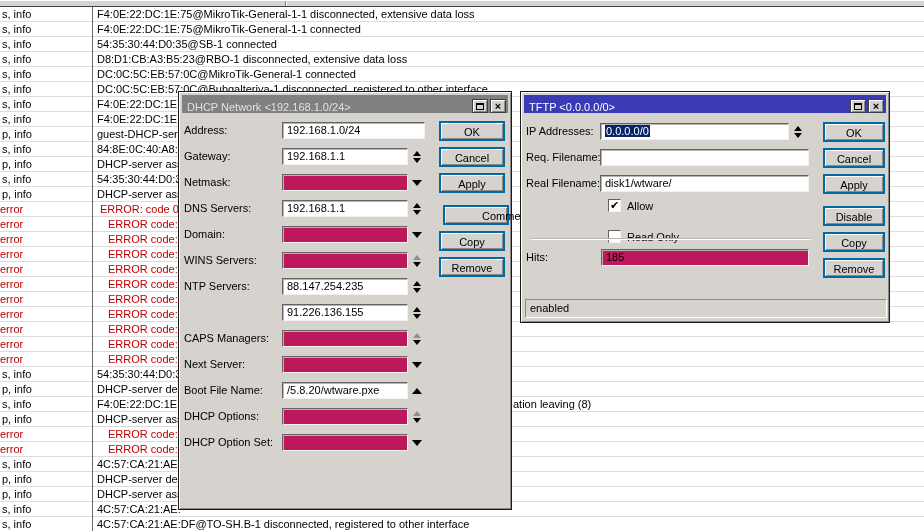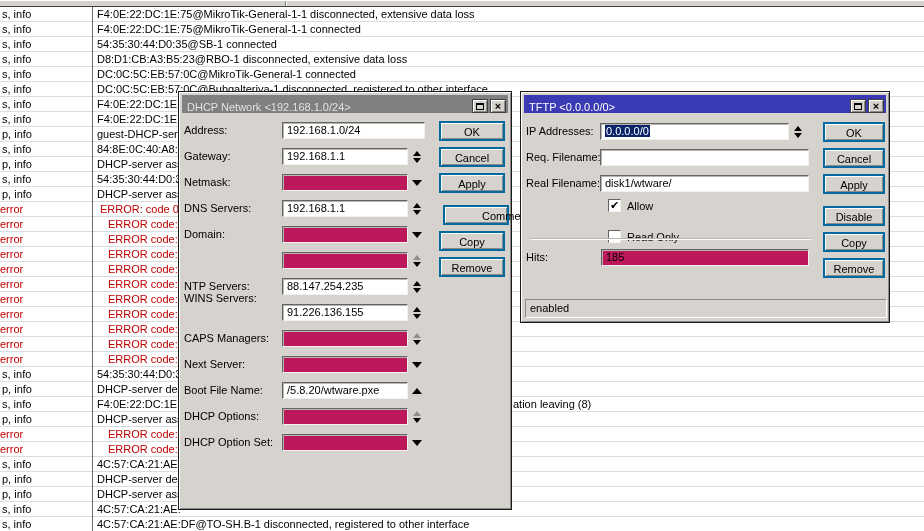--- a/index.html
+++ b/index.html
@@ -249,21 +249,21 @@
         <div class="dlg-input" style="left: 103px; top: 108px; width: 126px;">192.168.1.1</div>
         <div class="ctrl" style="left: 231px; top: 108px;">
           <div class="tri-up"></div>
           <div class="tri-down"></div>
         </div>
         <div class="dlg-label" style="left: 5px; top: 134px;">Domain:</div>
         <div class="dlg-input disabled" style="left: 103px; top: 134px; width: 126px;"></div>
         <div class="ctrl" style="left: 231px; top: 134px;">
           <div class="tri-big-down"></div>
         </div>
-        <div class="dlg-label" style="left: 5px; top: 160px; margin-top: 38px;">WINS Servers:</div>
+        <div class="dlg-label" style="left: 5px; top: 160px;">WINS Servers:</div>
         <div class="dlg-input disabled" style="left: 103px; top: 160px; width: 126px;"></div>
         <div class="ctrl" style="left: 231px; top: 160px;">
           <div class="tri-up tri-gray"></div>
           <div class="tri-down"></div>
         </div>
         <div class="dlg-label" style="left: 5px; top: 186px;">NTP Servers:</div>
         <div class="dlg-input" style="left: 103px; top: 186px; width: 126px;">88.147.254.235</div>
         <div class="ctrl" style="left: 231px; top: 186px;">
           <div class="tri-up"></div>
           <div class="tri-down"></div>

